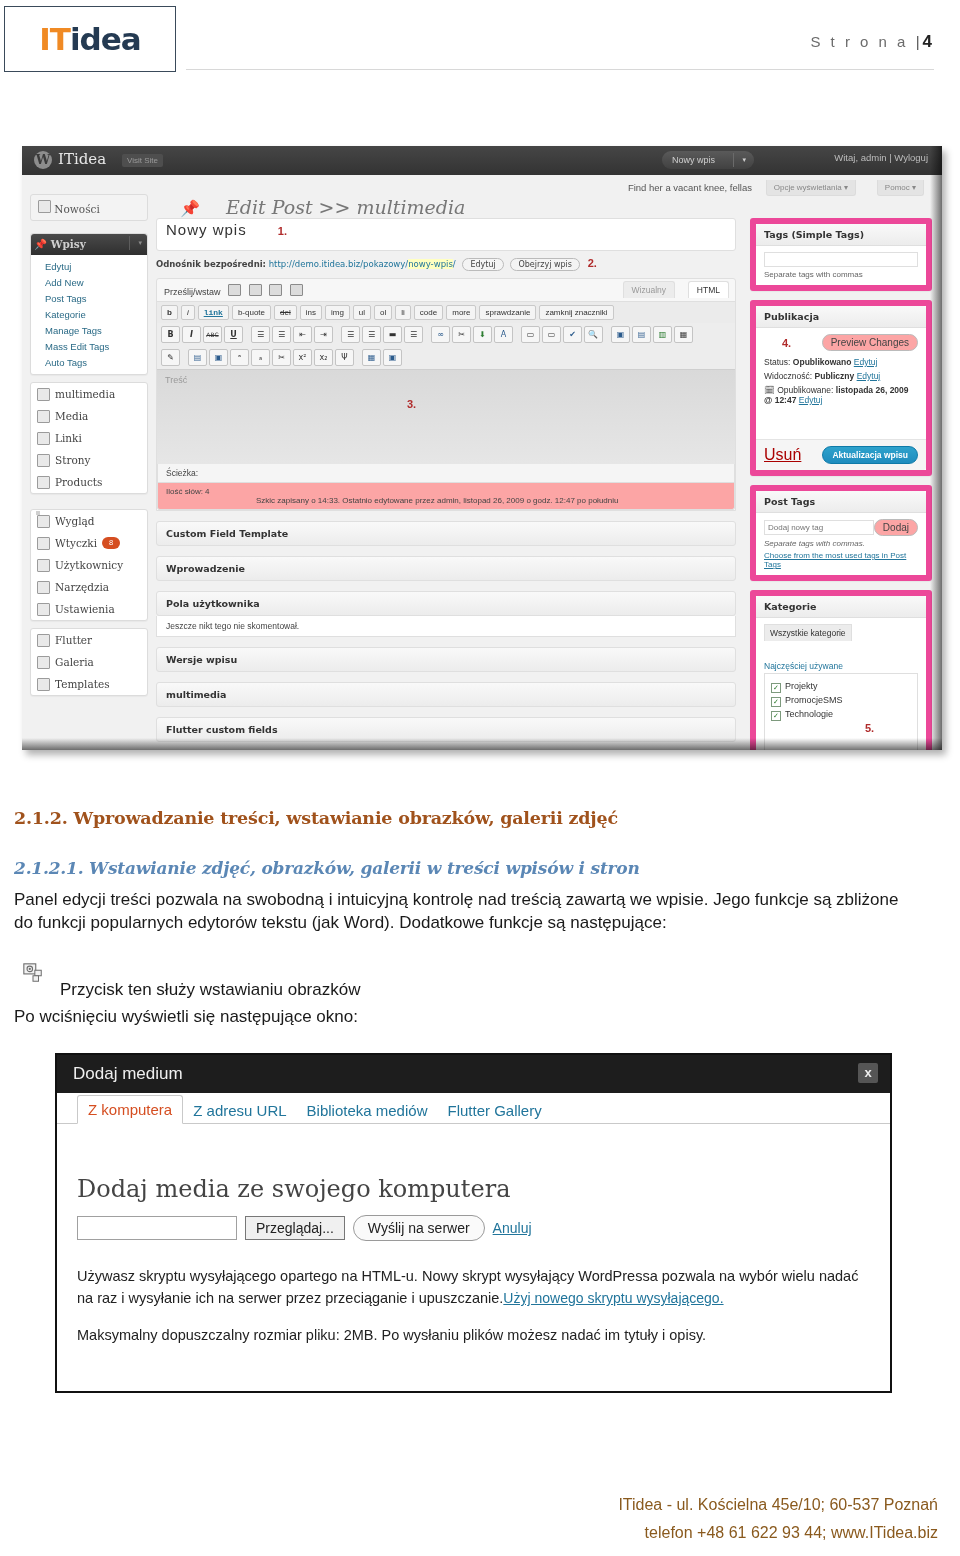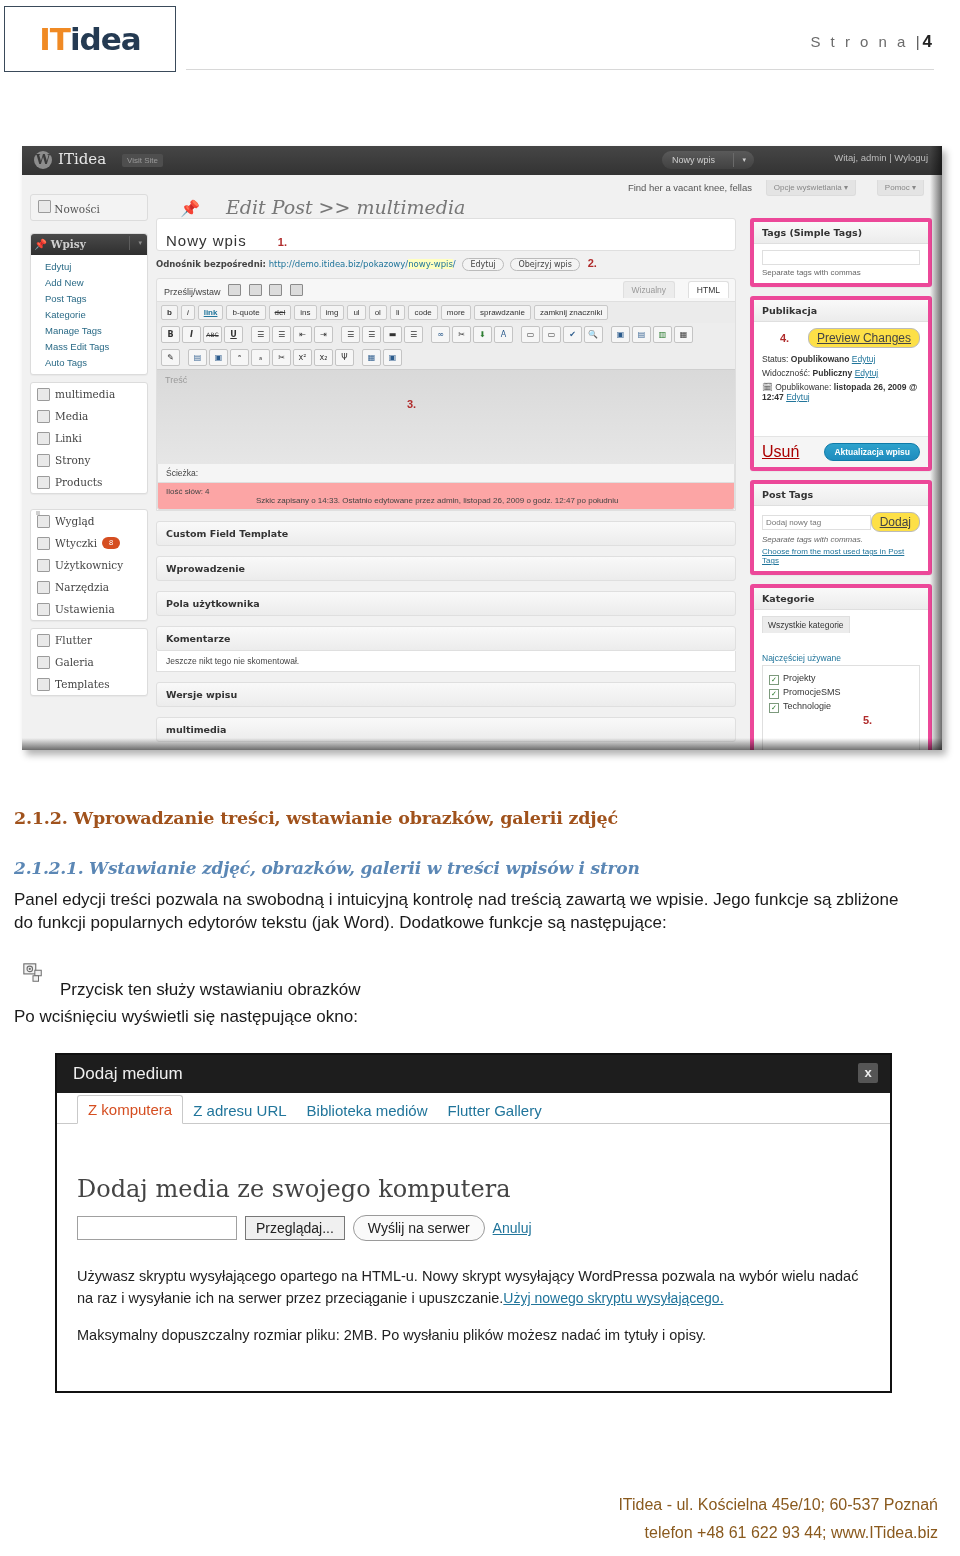--- a/index.html
+++ b/index.html
@@ -87,39 +87,39 @@
     padding:4.5px 6px;display:flex;align-items:center;gap:5px;}
   .ic{display:inline-block;width:11px;height:11px;border:1px solid #9b9b9b;border-radius:1px;
     background:#e9e9e9;flex:0 0 auto;}
   .badge{display:inline-block;min-width:12px;height:12px;line-height:12px;border-radius:6px;
     background:#d54e21;color:#fff;font-size:7.5px;text-align:center;padding:0 3px;
     font-family:"Liberation Sans",sans-serif;}
 
   
   .wp-main{position:absolute;left:134px;top:72px;width:580px;}
   .pt-title{background:#fff;border:1px solid #dfdfdf;border-radius:3px;height:31px;
-    line-height:44px;padding-left:9px;font-size:15px;color:#333;letter-spacing:1px;position:relative;}
+    line-height:21px;padding-left:9px;font-size:15px;color:#333;letter-spacing:1px;position:relative;}
   .mark{color:#b02b2b;font-weight:bold;font-size:11px;font-family:"Liberation Sans",sans-serif;letter-spacing:0;}
   .permalink{margin-top:6px;font-size:8.5px;color:#444;font-family:"DejaVu Sans",sans-serif;}
   .permalink b{font-weight:bold;}
   .permalink .url{color:#21759b;}
   .permalink .slug{background:#ffffc0;color:#21759b;}
   .pbtn{display:inline-block;border:1px solid #bbb;border-radius:9px;background:#f4f4f4;
     padding:1px 7px;font-size:8px;color:#444;margin-left:4px;}
   .editor-wrap{margin-top:7px;border:1px solid #dfdfdf;border-radius:3px 3px 0 0;background:#f7f7f7;}
   .med-row{font-size:9px;color:#444;padding:5px 7px 4px 7px;position:relative;}
   .med-ic{display:inline-block;width:11px;height:10px;border:1px solid #8b8b8b;background:#dcdcdc;
     vertical-align:-1px;margin-left:5px;border-radius:1px;}
   .tabbtn{position:absolute;top:2px;font-size:8.5px;padding:3px 8px;border-radius:3px 3px 0 0;}
   .tab-vis{right:60px;color:#999;background:#ececec;border:1px solid #dfdfdf;border-bottom:none;}
   .tab-html{right:6px;color:#333;background:#fff;border:1px solid #dfdfdf;border-bottom:none;}
   .qtrow{background:#ebebeb;border-top:1px solid #dfdfdf;padding:3px 4px;display:flex;flex-wrap:wrap;gap:3px;}
   .qt{background:#f4f4f4;border:1px solid #c9c9c9;border-radius:2px;font-size:8px;color:#333;
     padding:2px 5px;line-height:1.15;}
-  .qt.l{text-decoration:underline;color:#21759b;font-weight:bold;}
+  .qt.l{text-decoration:underline;color:#21759b;font-weight:bold;font-family:Liberation Mono, monospace;}
   .qt.b{font-weight:bold;}
   .qt.i{font-style:italic;}
   .qt.s{text-decoration:line-through;}
   .tinyrow{background:#ededed;padding:3px 4px;display:flex;flex-wrap:wrap;gap:2px;align-items:center;}
   .tb{width:17px;height:15px;border:1px solid #c4c4c4;background:#f6f6f6;border-radius:2px;
     font-size:8px;color:#333;text-align:center;line-height:15px;font-family:"DejaVu Sans",sans-serif;}
   .tb.blue{color:#2b5b8c;}
   .tb.green{color:#2e7d32;}
   .tb.sep{width:4px;border:none;background:none;}
   .content-area{height:94px;background:linear-gradient(#d9d9d9,#e6e6e6);border-top:1px solid #cfcfcf;
@@ -132,29 +132,29 @@
     font-size:8px;color:#444;padding:4px 8px;display:flex;flex-direction:column;}
   .statbar .sv{margin-left:90px;}
   .panel{margin-top:10px;background:linear-gradient(#f9f9f9,#ececec);border:1px solid #dfdfdf;
     border-radius:3px;font-size:9.5px;font-weight:bold;color:#333;padding:6px 9px;
     font-family:"DejaVu Sans",sans-serif;}
   .panel-body{background:#fff;border:1px solid #dfdfdf;border-top:none;font-size:8.5px;
     color:#444;padding:5px 9px;}
 
   
   .wp-right{position:absolute;left:728px;top:72px;width:182px;}
-  .box{background:#fff;border:4px solid #ec4899;border-radius:3px;margin-bottom:9px;
+  .box{background:#fff;border:6px solid #ec4899;border-radius:3px;margin-bottom:9px;
     box-shadow:0 1px 1px rgba(0,0,0,.04);}
   .box-h{background:linear-gradient(#f9f9f9,#ececec);border-bottom:1px solid #dfdfdf;
     font-size:9.5px;font-weight:bold;color:#333;padding:5px 8px;border-radius:3px 3px 0 0;
     font-family:"DejaVu Sans",sans-serif;}
   .box-b{padding:6px 8px;font-size:8.5px;color:#444;}
   .tinput{width:100%;box-sizing:border-box;border:1px solid #dfdfdf;background:#fff;height:15px;}
   .hint{font-size:8px;color:#666;margin-top:3px;}
-  .rbtn{border:1px solid #bbb;border-radius:9px;background:#fde047;padding:2px 8px;font-size:12px;color:#444;text-decoration:underline;}
+  .rbtn{border:1px solid #bbb;border-radius:9px;background:#fca5a5;padding:2px 8px;font-size:10px;color:#444;}
   .pubrow{font-size:8.5px;color:#333;margin:4px 0;}
   .pubrow b{font-weight:bold;}
   .lnk{color:#21759b;text-decoration:underline;}
   .lnk-del{color:#a00;text-decoration:underline;}
   .pubfoot{border-top:1px solid #e4e4e4;background:#f5f5f5;padding:6px 8px;display:flex;
     justify-content:space-between;align-items:center;border-radius:0 0 3px 3px;margin-top:24px;}
   .bluebtn{background:linear-gradient(#2ea2cc,#1e8cbe);border:1px solid #0e7aa8;border-radius:11px;
     color:#fff;font-size:8.5px;font-weight:bold;padding:3px 9px;}
   .tagflex{display:flex;align-items:center;}
   .catTabs{display:flex;gap:17px;font-size:8.5px;flex-wrap:wrap;}
@@ -440,21 +440,20 @@
       <div class="pathbar">Ścieżka:</div>
       <div class="statbar">
         <span>Ilość słów: 4</span>
         <span class="sv">Szkic zapisany o 14:33. Ostatnio edytowane przez admin, listopad 26, 2009 o godz. 12:47 po południu</span>
       </div>
     </div>
 
     <div class="panel">Custom Field Template</div>
     <div class="panel">Wprowadzenie</div>
     <div class="panel">Pola użytkownika</div>
-    <div class="panel">Komentarze</div>
     <div class="panel-body">Jeszcze nikt tego nie skomentował.</div>
     <div class="panel">Wersje wpisu</div>
     <div class="panel">multimedia</div>
     <div class="panel">Flutter custom fields</div>
   </div>
 
   <div class="wp-right">
     <div class="box">
       <div class="box-h">Tags (Simple Tags)</div>
       <div class="box-b">

